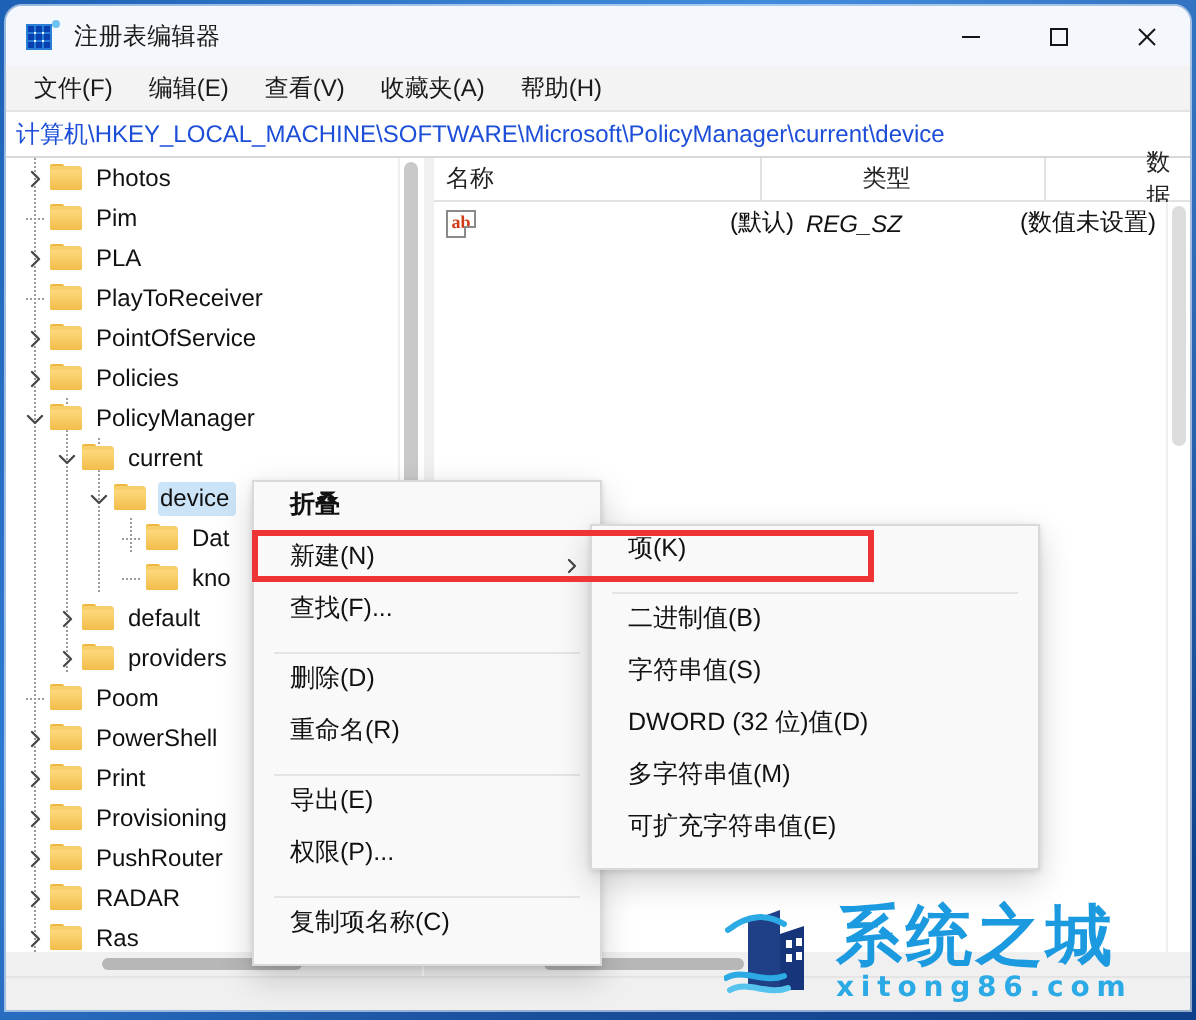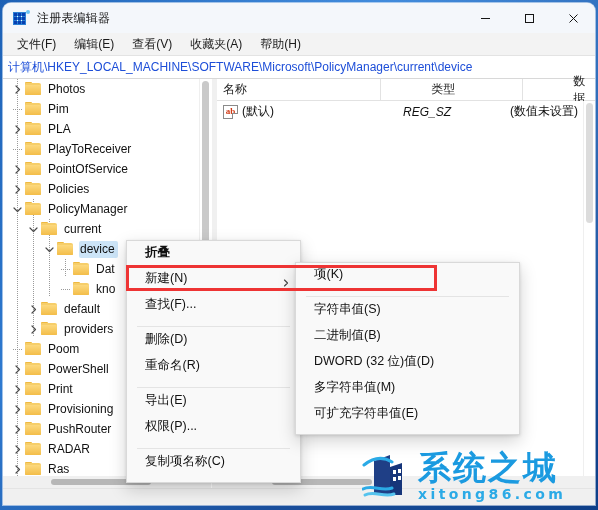--- a/index.html
+++ b/index.html
@@ -642,21 +642,21 @@
       <div class="splitter"></div>
 
       <div class="pane-right">
         <div class="lheader">
           <div class="cell" style="width:180px;">名称</div>
           <div class="cell" style="width:107px;">类型</div>
           <div class="cell" style="flex:1 1 auto;border-right:none;">数据</div>
         </div>
         <div class="lbody">
           <div class="lrow">
-            <div class="cell" style="width:180px;padding-left:4px;">
+            <div class="cell" style="width:180px;padding-left:4px;justify-content:space-between;">
               <div class="abicon">
                   <span>ab</span>
                 </div>
               <span>(默认)</span>
             </div>
             <div class="cell" style="width:107px;font-style:italic;">REG_SZ</div>
             <div class="cell" style="flex:1 1 auto;">(数值未设置)</div>
           </div>
           <div class="vsb">
             <div class="thumb" style="top:2px;height:120px;background:#dcdcdc;"></div>
@@ -706,24 +706,24 @@
         <span>复制项名称(C)</span>
       </div>
     </div>
 
   <div class="ctxmenu" id="submenu" style="left:295px; top:262px; width:223px;">
       <div class="ctxitem">
         <span>项(K)</span>
       </div>
       <div class="ctxsep"></div>
       <div class="ctxitem">
+        <span>二进制值(B)</span>
+      </div>
+      <div class="ctxitem">
         <span>字符串值(S)</span>
-      </div>
-      <div class="ctxitem">
-        <span>二进制值(B)</span>
       </div>
       <div class="ctxitem">
         <span>DWORD (32 位)值(D)</span>
       </div>
       <div class="ctxitem">
         <span>多字符串值(M)</span>
       </div>
       <div class="ctxitem">
         <span>可扩充字符串值(E)</span>
       </div>

